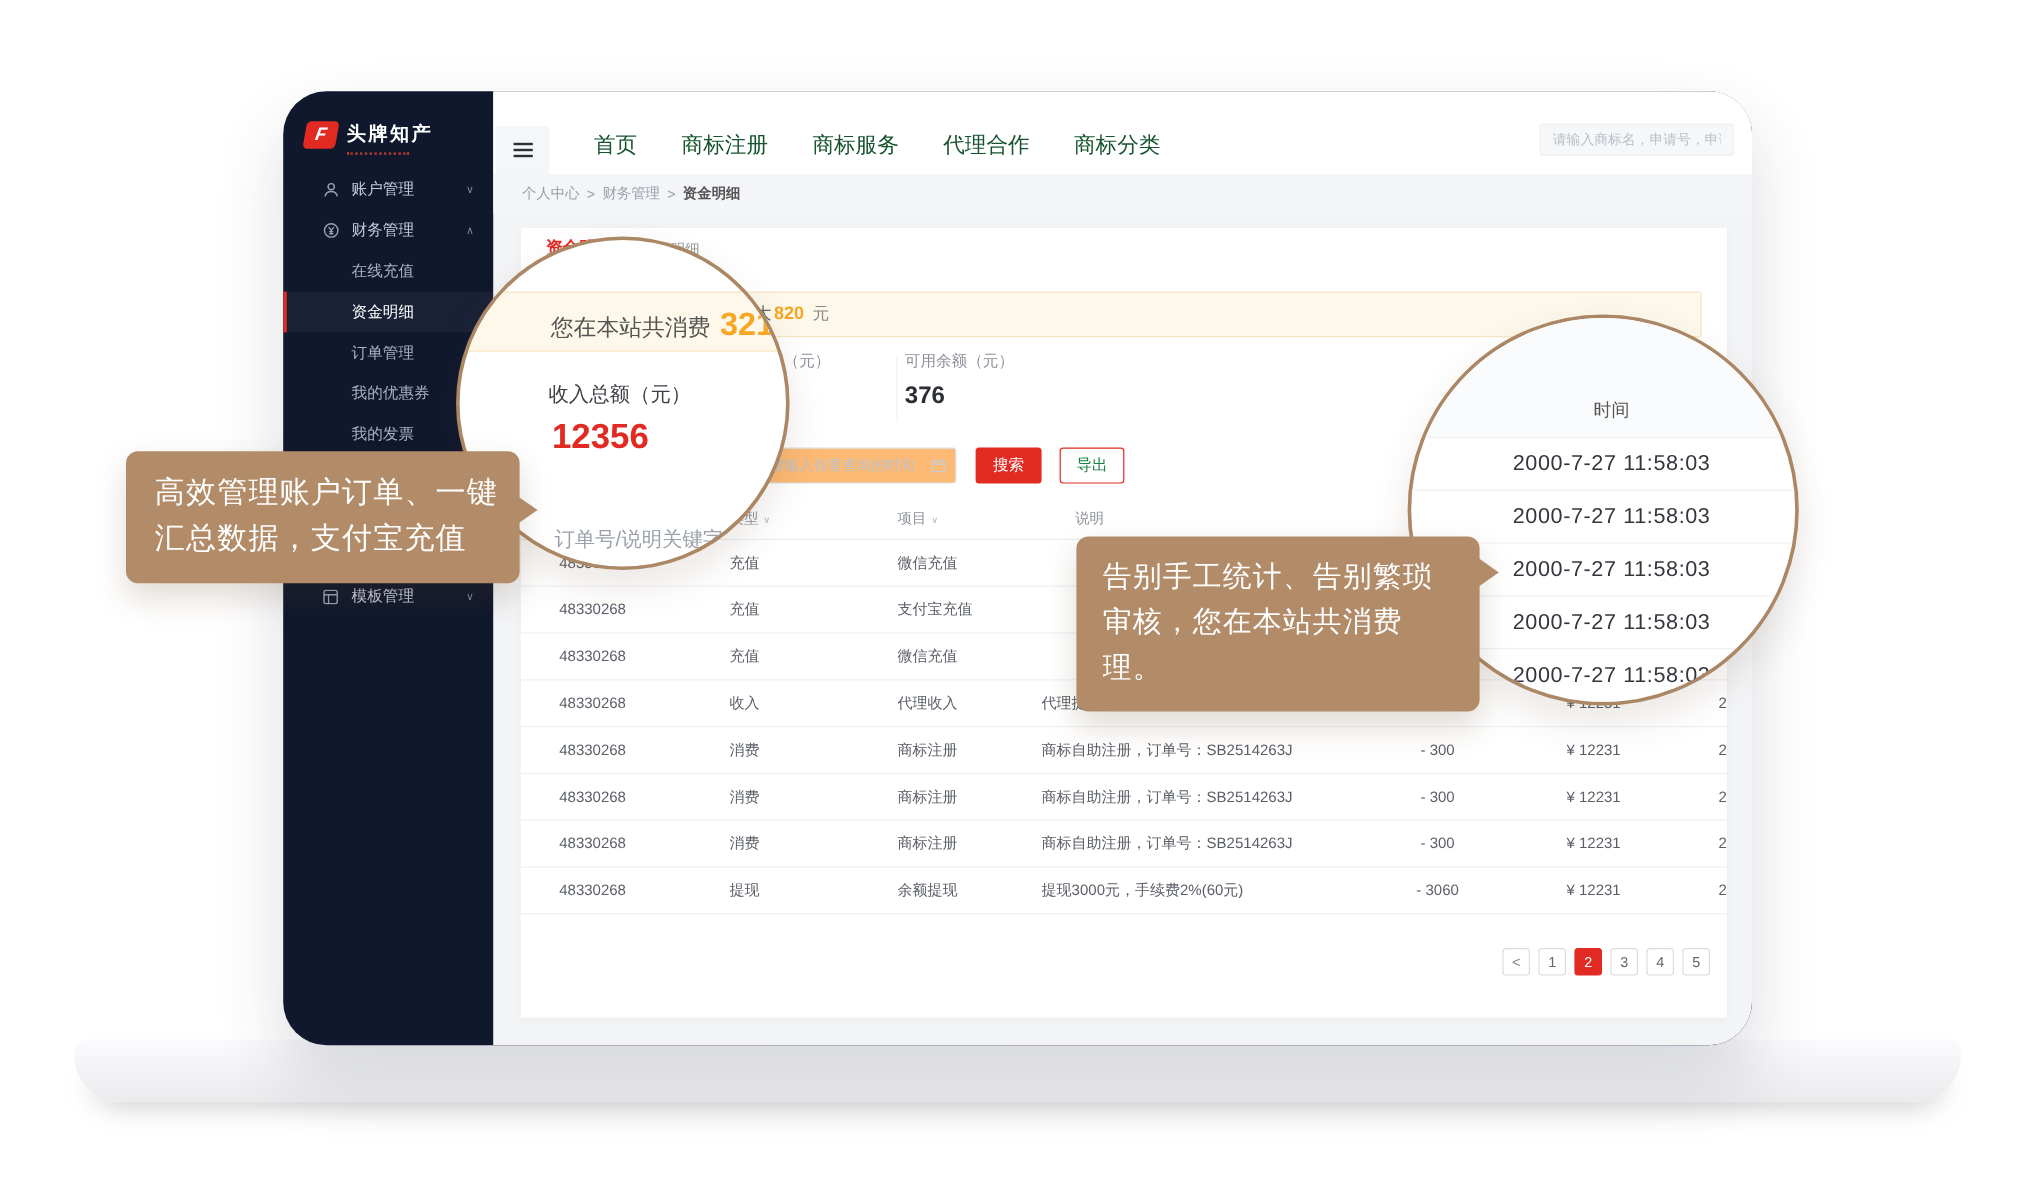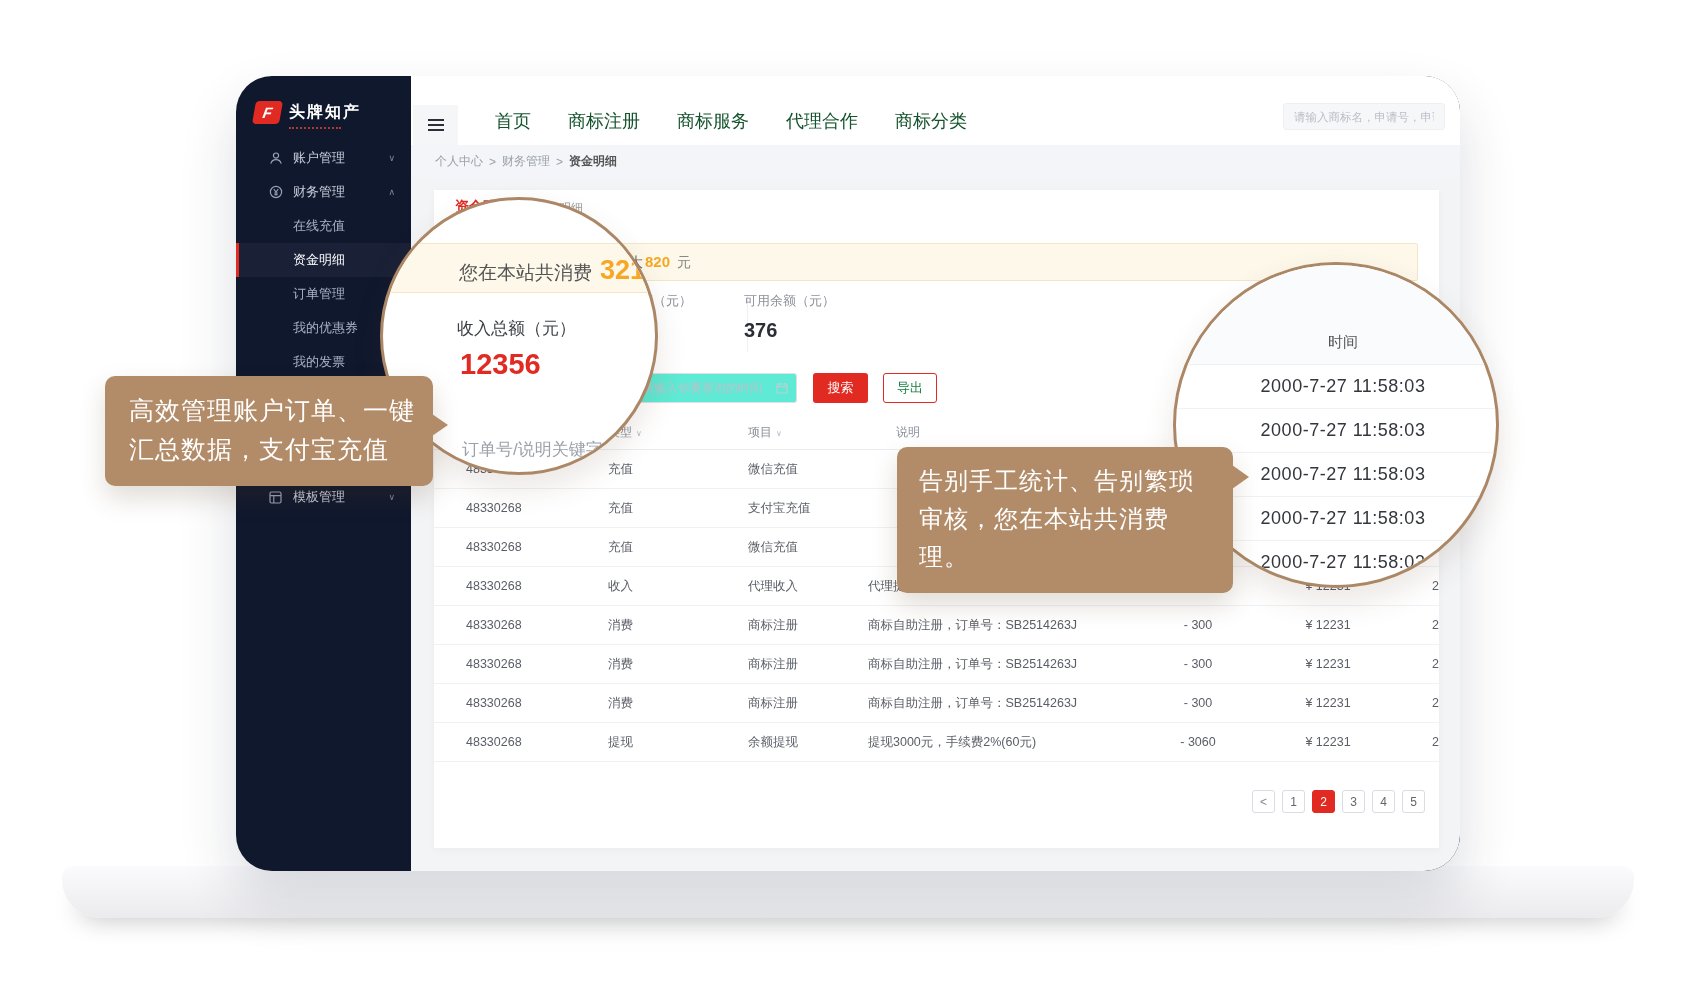--- a/index.html
+++ b/index.html
@@ -60,25 +60,25 @@
     border:1px solid #f5e6c3; border-radius:2px; }
   .banner-frag { position:absolute; left:173px; top:9px; display:flex; align-items:baseline; }
   .bf-dark { font-size:14px; color:#666; }
   .bf-amt { font-size:15px; font-weight:700; color:#f7a723; margin:0 2px; }
   .bf-unit { font-size:14px; color:#888; margin-left:5px; }
   .stat { position:absolute; top:102px; }
   .stat .sl { font-size:13px; color:#8c9099; }
   .stat .sv { margin-top:9px; font-size:20px; font-weight:700; color:#2b2e36; }
   .stat1 { left:42px; } .stat1 .sv { color:#e12a22; }
   .stat2 { left:167px; }
-  .stat3 { left:310px; }
+  .stat3 { left:320px; }
   .vdiv { position:absolute; top:106px; width:1px; height:56px; background:#eef0f2; }
   .vd1 { left:153px; } .vd2 { left:313px; }
 
-  .f-input { position:absolute; top:183px; height:30px; border:1px solid #dcdfe6; border-radius:3px; background:#5eead4; }
+  .f-input { position:absolute; top:183px; height:30px; border:1px solid #dcdfe6; border-radius:3px; background:#fdba74; }
   .f-input input { width:100%; height:100%; border:0; padding:0 8px; font-size:12px; color:#555; background:transparent; }
   .f-input input::placeholder { color:#bcc2cc; }
   .fi-key { left:21px; width:152px; }
   .fi-date { left:199px; width:164px; }
   .cal { position:absolute; right:8px; top:8px; }
   .btn { position:absolute; top:183px; height:30px; border-radius:3px; font-size:13px; display:flex;
     align-items:center; justify-content:center; cursor:pointer; }
   .btn-search { left:379px; width:55px; background:#e12a22; color:#fff; }
   .btn-export { left:449px; width:54px; background:#fff; color:#15803d; border:1px solid #e12a22; }
 

